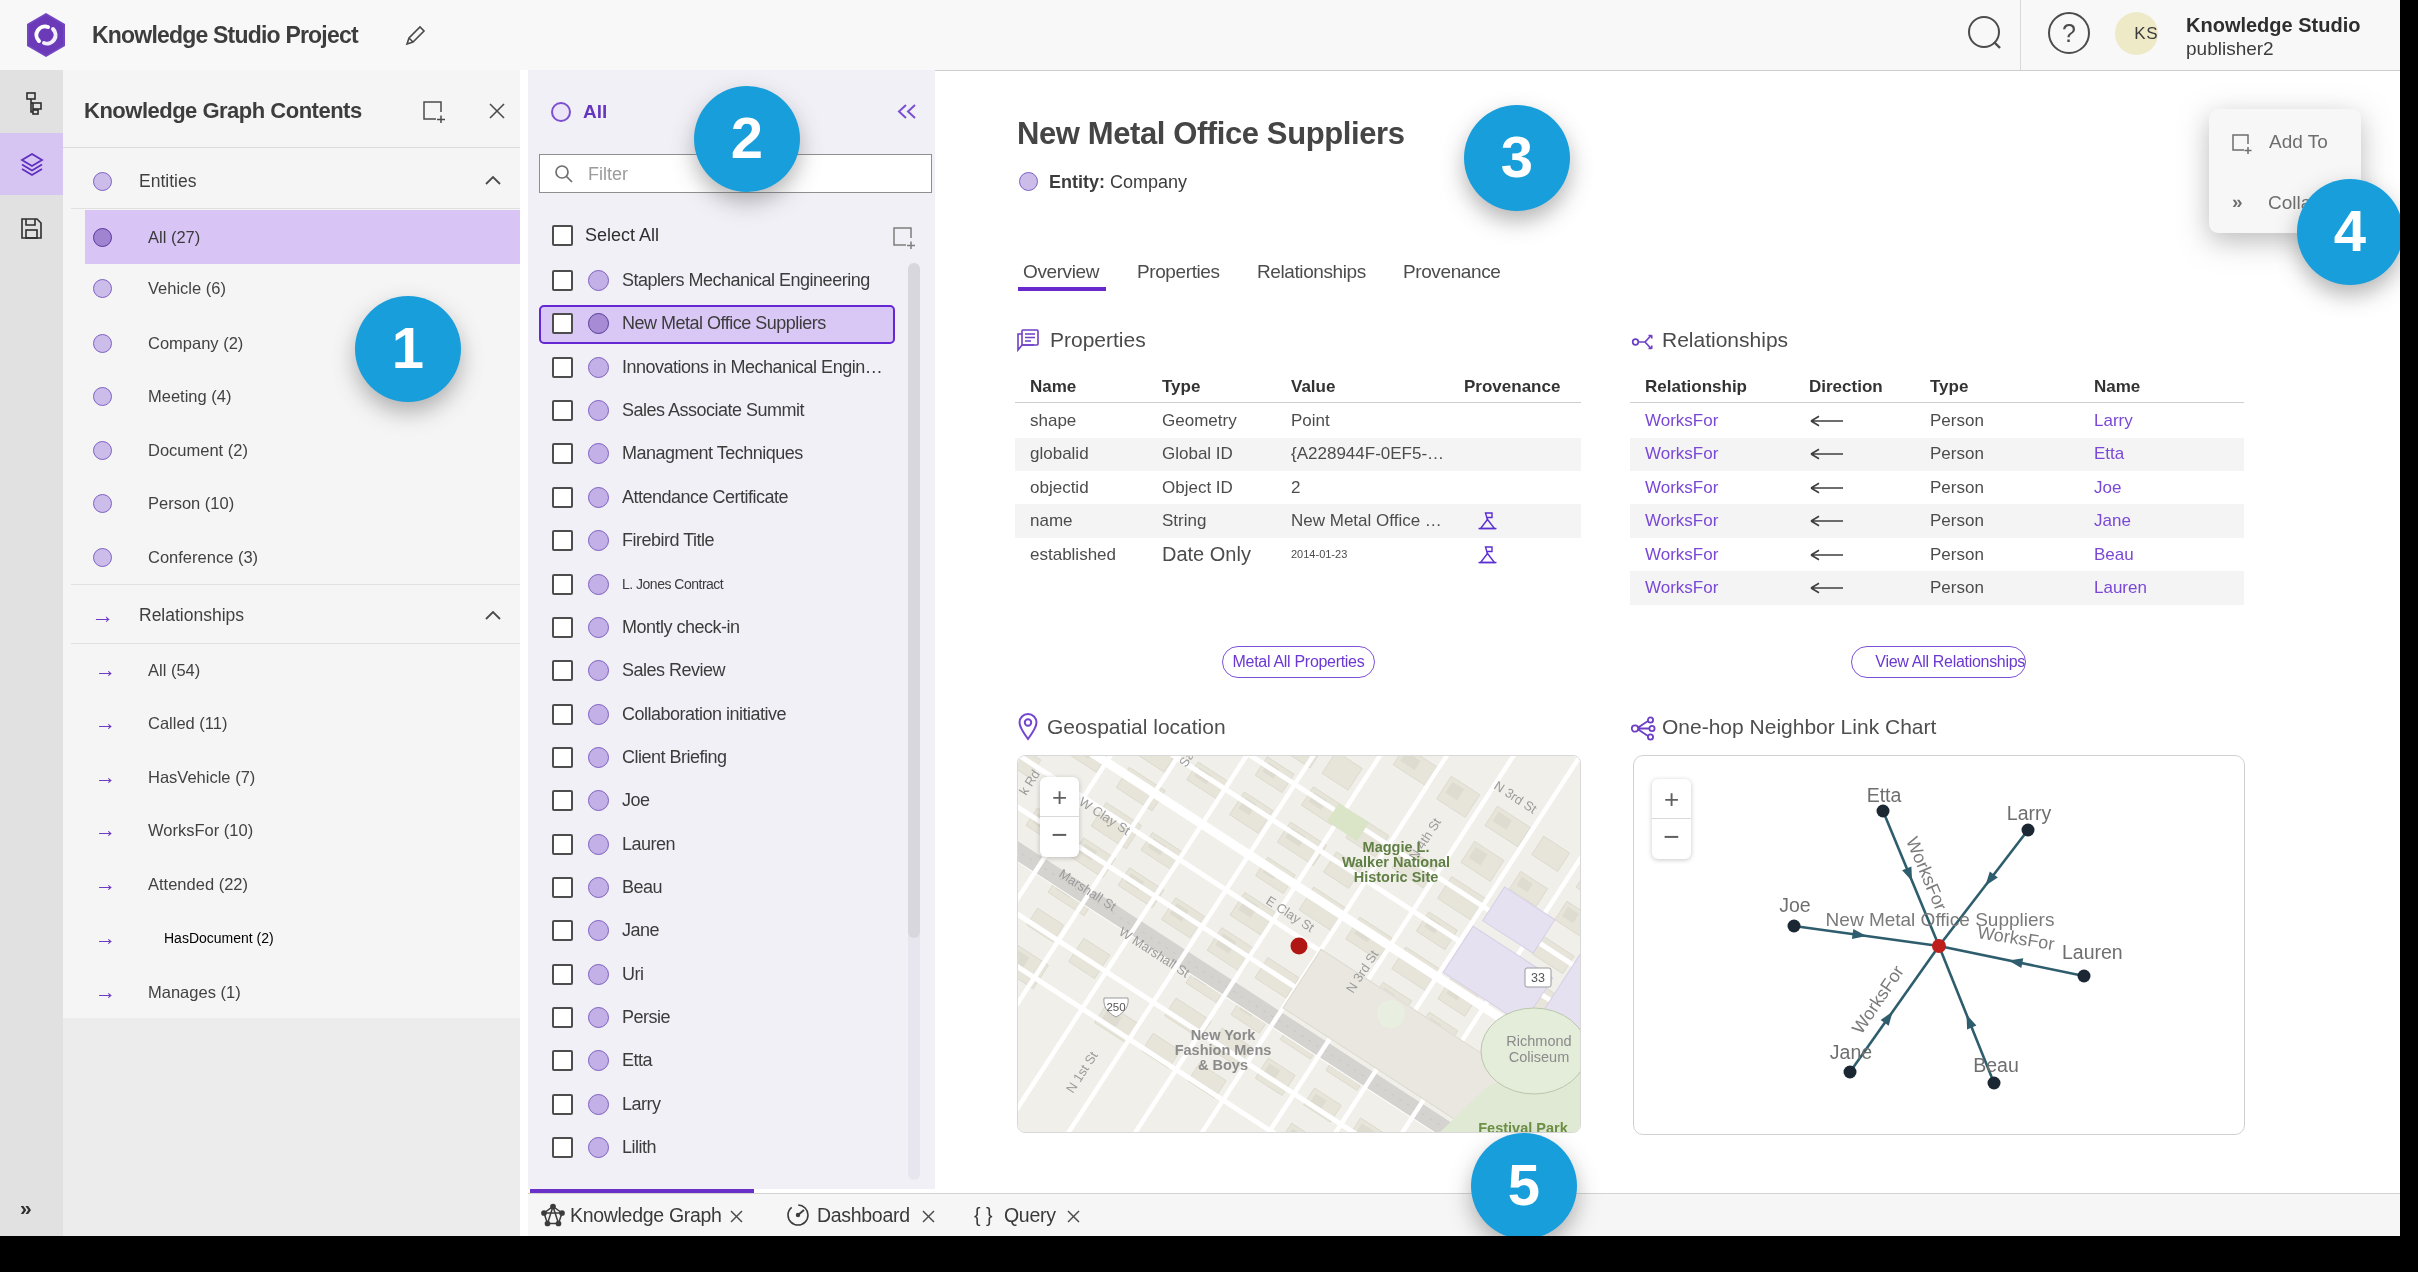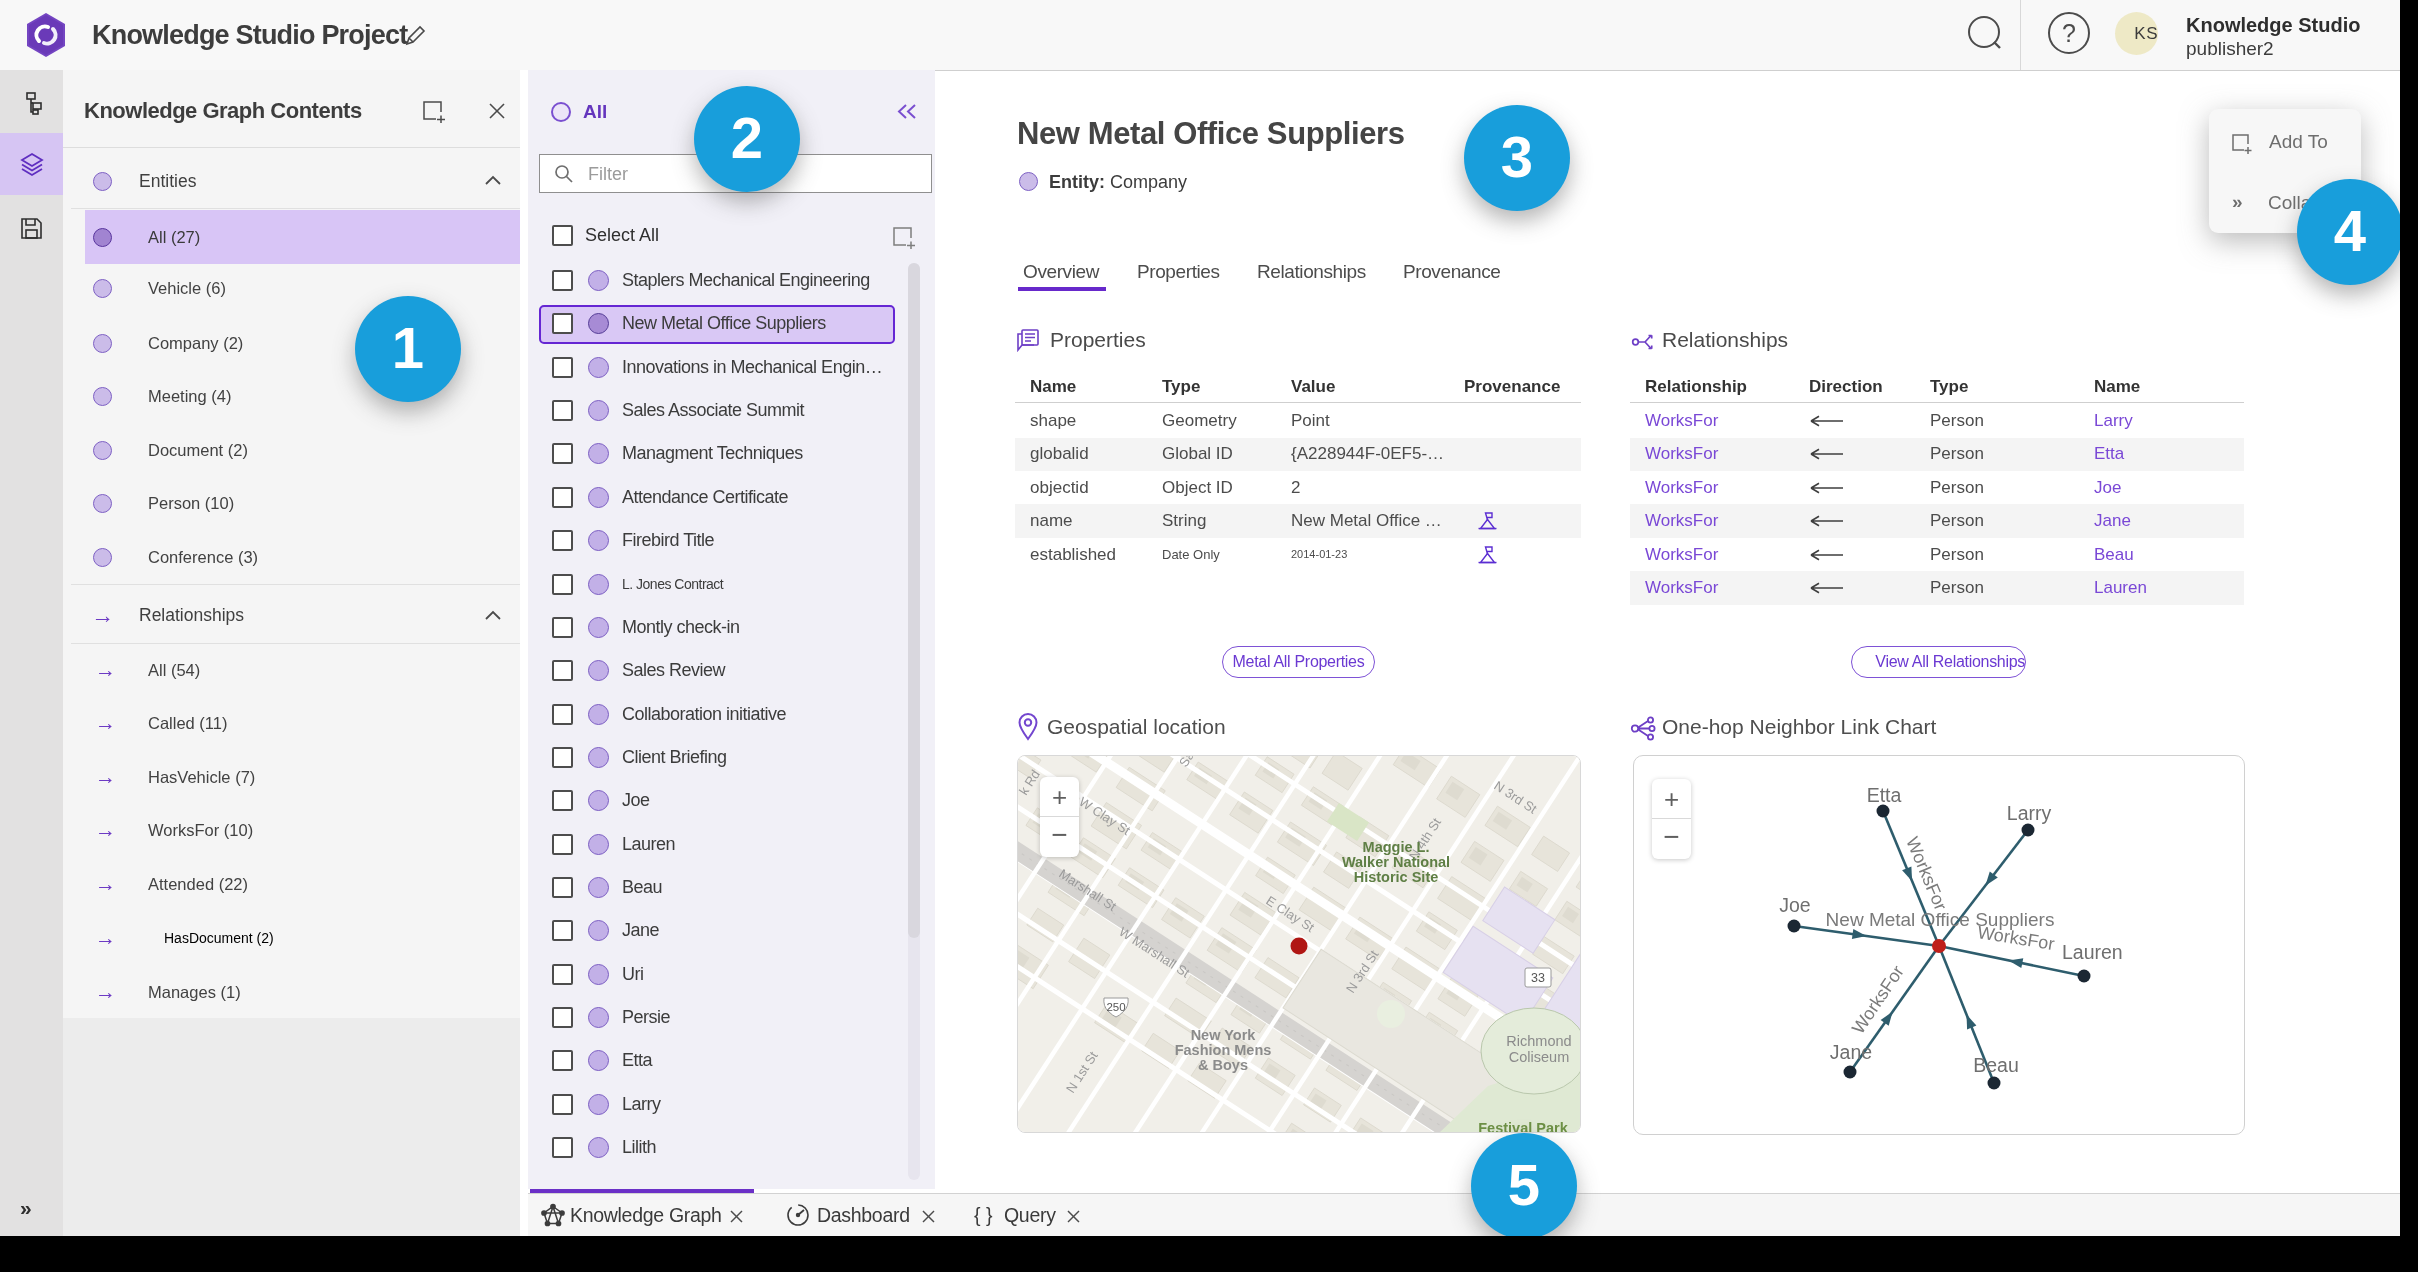--- a/index.html
+++ b/index.html
@@ -17,21 +17,21 @@
 
 <div class="abs" style="left:0;top:0;width:2400px;height:70px;background:#f8f8f8;border-bottom:1px solid #cfcfcf"></div>
 <div class="abs" style="left:26px;top:12px">
 <svg width="40" height="46" viewBox="0 0 40 46">
 <polygon points="20,1 39,12 39,34 20,45 1,34 1,12" fill="#7445c2"></polygon>
 <polygon points="20,3 37,13 37,33 20,43 3,33 3,13" fill="#6a3ab8"></polygon>
 <path d="M13 29 a8.5 8.5 0 0 1 9 -14" fill="none" stroke="#fff" stroke-width="4" stroke-linecap="round"></path>
 <path d="M27 17 a8.5 8.5 0 0 1 -9 14" fill="none" stroke="#f2effa" stroke-width="4" stroke-linecap="round"></path>
 </svg>
 </div>
-<div class="t" style="left:92px;top:22px;font-size:27px;line-height:27px;color:#3d3d3d;font-weight:600;letter-spacing:-0.8px">Knowledge Studio Project</div>
+<div class="t" style="left:92px;top:22px;font-size:23px;line-height:27px;color:#3d3d3d;font-weight:600;letter-spacing:-0.8px">Knowledge Studio Project</div>
 <div class="abs" style="left:403px;top:23px">
 <svg width="25" height="25" viewBox="0 0 25 25">
         <path d="M4 21 L6 15 L17 4 L21 8 L10 19 Z M6 15 L10 19 M17 4 L21 8" fill="none" stroke="#4a4a4a" stroke-width="1.6"></path>
       </svg>
 </div>
 
 <div class="abs" style="left:1966px;top:14px">
 <svg width="40" height="40" viewBox="0 0 40 40">
         <circle cx="18" cy="18" r="15" fill="none" stroke="#4c4c4c" stroke-width="2"></circle>
         <line x1="28" y1="28" x2="34" y2="34" stroke="#4c4c4c" stroke-width="2.4"></line>
@@ -247,21 +247,21 @@
 <div class="t" style="left:1291px;top:476px;font-size:17px;line-height:23px;color:#4c4c4c">2</div>
 <div class="t" style="left:1030px;top:509px;font-size:17px;line-height:23px;color:#4c4c4c">name</div>
 <div class="t" style="left:1162px;top:509px;font-size:17px;line-height:23px;color:#4c4c4c">String</div>
 <div class="t" style="left:1291px;top:509px;font-size:17px;line-height:23px;color:#4c4c4c">New Metal Office …</div>
 <svg class="abs" style="left:1477px;top:511px" width="21" height="20" viewBox="0 0 21 20" fill="none" stroke="#5b2ed2" stroke-width="1.4">
       <path d="M10.5 9 L8.5 2 h6.5 v4.5 h-5"></path>
       <path d="M10.5 8.5 L3.5 17.5 h14 z"></path>
       <path d="M1.5 17.5 h18"></path>
     </svg>
 <div class="t" style="left:1030px;top:543px;font-size:17px;line-height:23px;color:#4c4c4c">established</div>
-<div class="t" style="left:1162px;top:543px;font-size:13px;line-height:23px;color:#4c4c4c">Date Only</div>
+<div class="t" style="left:1162px;top:543px;font-size:20px;line-height:23px;color:#4c4c4c">Date Only</div>
 <div class="t" style="left:1291px;top:543px;font-size:11px;line-height:23px;color:#4c4c4c">2014-01-23</div>
 <svg class="abs" style="left:1477px;top:545px" width="21" height="20" viewBox="0 0 21 20" fill="none" stroke="#5b2ed2" stroke-width="1.4">
       <path d="M10.5 9 L8.5 2 h6.5 v4.5 h-5"></path>
       <path d="M10.5 8.5 L3.5 17.5 h14 z"></path>
       <path d="M1.5 17.5 h18"></path>
     </svg>
 <div class="abs" style="left:1222px;top:646px;width:153px;height:32px;border:1.5px solid #7e52d6;border-radius:16px;box-sizing:border-box;text-align:center;font-size:16px;line-height:29px;color:#6b39d2;letter-spacing:-0.3px">Metal All Properties</div>
 <svg class="abs" style="left:1631px;top:330px" width="26" height="24" viewBox="0 0 26 24" fill="none" stroke="#6d3fc6" stroke-width="1.7">
       <circle cx="4.5" cy="12" r="2.8"></circle>
       <path d="M7.5 12 h7 M14 12 L20 5.5 M14 12 L20 18.5"></path>

